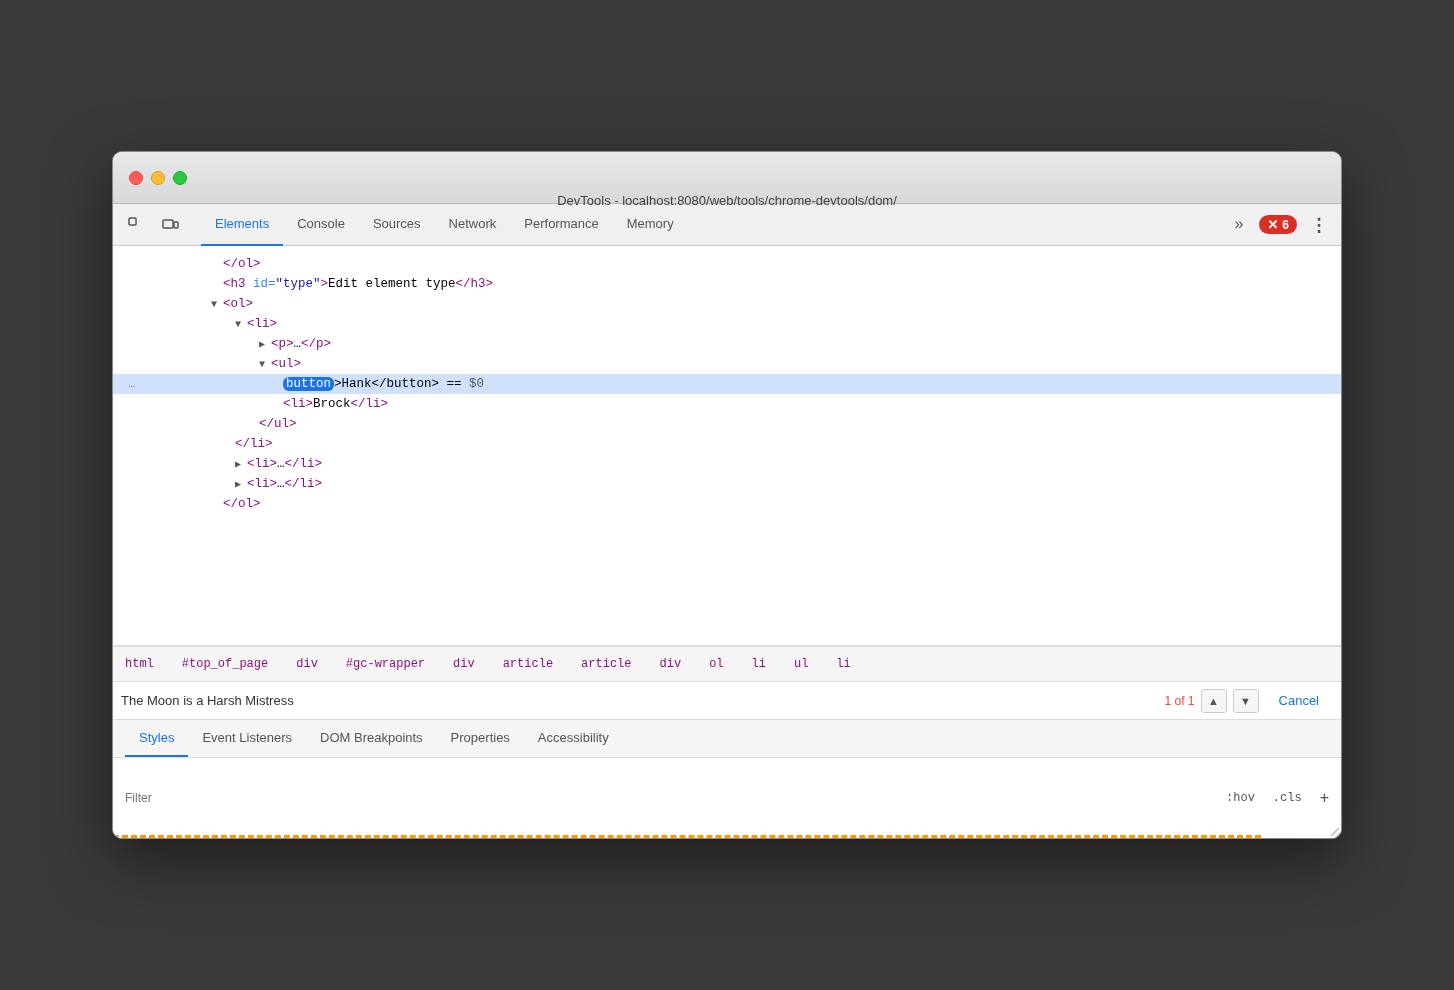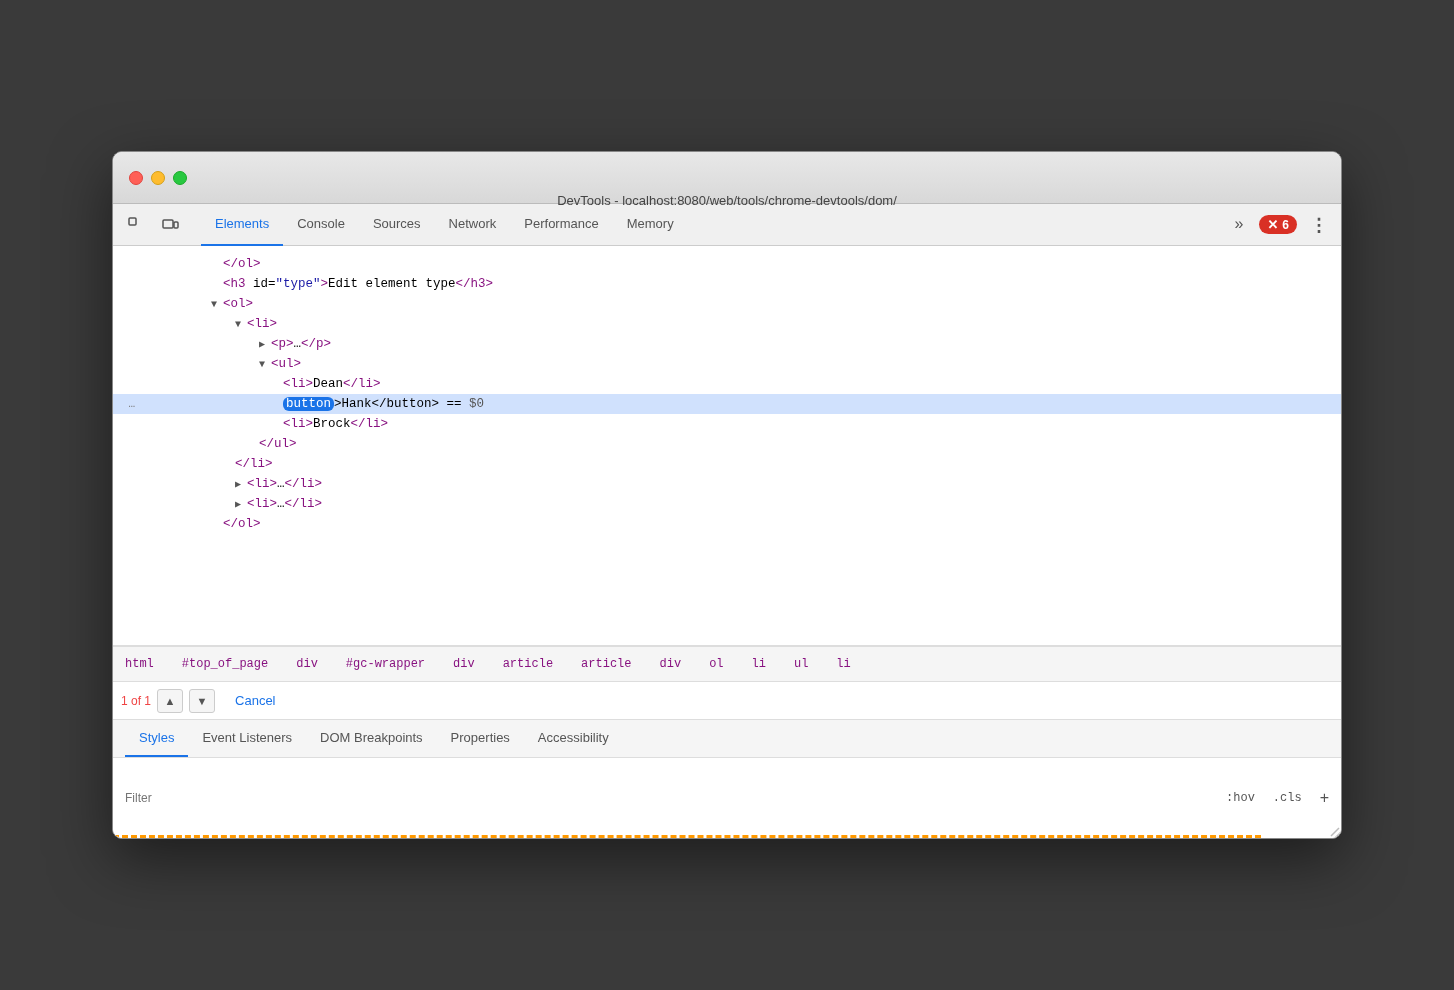--- a/index.html
+++ b/index.html
@@ -159,21 +159,21 @@
       font-size: 11px;
     }
     .triangle {
       display: inline-block;
       width: 12px;
       color: #555;
       font-size: 10px;
       cursor: pointer;
     }
     .tag { color: #881280; }
-    .attr-name { color: #000000; }
+    .attr-name { color: #3b82f6; }
     .attr-value { color: #1a1aa6; }
     .text-content { color: #000; }
     .dollar-zero { color: #555; }
     .selected-tag {
       background: #1a73e8;
       color: white;
       padding: 0 3px;
       border-radius: 6px;
     }
     
@@ -406,26 +406,20 @@
       </span>
     </div>
 
     <div class="dom-line">
       <span class="dots"></span>
       <span style="padding-left: 116px;">
         <span class="triangle">▼</span><span class="tag">&lt;ul&gt;</span>
       </span>
     </div>
 
-    <div class="dom-line">
-      <span class="dots"></span>
-      <span style="padding-left: 140px;">
-        <span class="tag">&lt;li&gt;</span><span class="text-content">Dean</span><span class="tag">&lt;/li&gt;</span>
-      </span>
-    </div>
 
     <div class="dom-line selected">
       <span class="dots">…</span>
       <span style="padding-left: 140px;">
         <span class="selected-tag">button</span><span class="text-content">&gt;Hank&lt;/button&gt; == </span><span class="dollar-zero">$0</span>
       </span>
     </div>
 
 
     <div class="dom-line">
@@ -491,20 +485,21 @@
     <span class="breadcrumb-item">ol</span>
     <span class="breadcrumb-sep"> </span>
     <span class="breadcrumb-item">li</span>
     <span class="breadcrumb-sep"> </span>
     <span class="breadcrumb-item">ul</span>
     <span class="breadcrumb-sep"> </span>
     <span class="breadcrumb-item">li</span>
   </div>
 
   <div class="search-bar">
+    <input class="search-input" type="text" value="The Moon is a Harsh Mistress" style="">
     <span class="search-count">1 of 1</span>
     <button class="search-nav-btn">▲</button>
     <button class="search-nav-btn">▼</button>
     <button class="cancel-btn">Cancel</button>
   </div>
 
   <div class="bottom-tabs">
     <div class="bottom-tab active">
       <span>Styles</span>
     </div>

